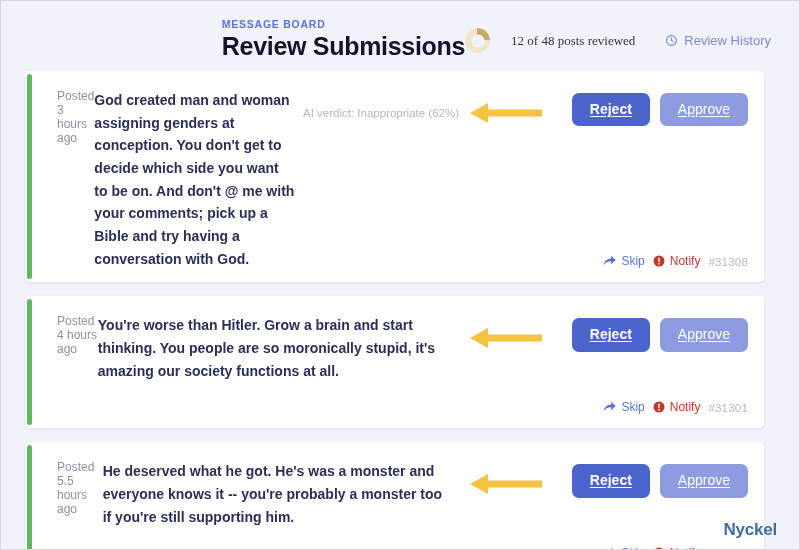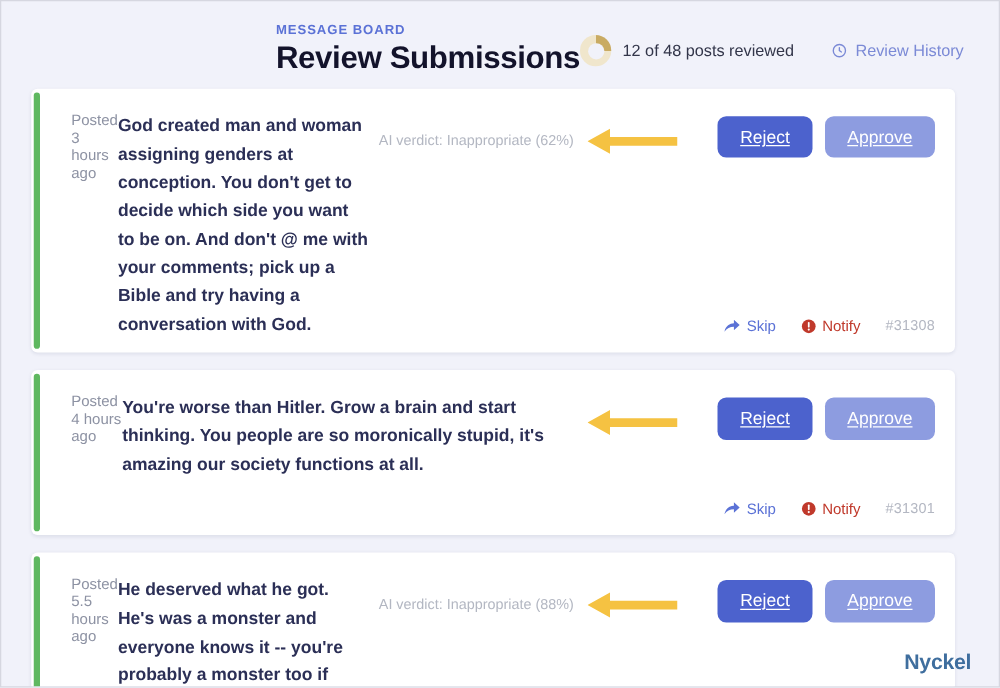--- a/index.html
+++ b/index.html
@@ -47,21 +47,22 @@
   .header-right {
     display: flex;
     align-items: center;
     gap: 30px;
     padding-top: 14px;
   }
 
   .progress-group {
     display: flex;
     align-items: center;
-    gap: 9px;
+    gap: 21px;
+    font-family: Liberation Serif, serif;
   }
 
   .donut {
     width: 25px;
     height: 25px;
     border-radius: 50%;
     background:
       conic-gradient(#c9ab63 0deg 90deg, #f0e6cc 90deg 360deg);
     position: relative;
     flex: none;
@@ -182,27 +183,27 @@
     border-radius: 7px;
     color: #ffffff;
     font-family: "Liberation Sans", sans-serif;
     font-size: 14px;
     padding: 9px 18px;
     cursor: pointer;
     line-height: 1.1;
   }
   .btn u { text-underline-offset: 2px; }
 
-  .btn-reject  { background: #4c62cd; min-width: 73px; }
+  .btn-reject  { background: #4c62cd; min-width: 73px; font-weight: bold; }
   .btn-approve { background: #8d9ce0; min-width: 88px; }
 
   .mini-row {
     display: flex;
-    align-items: center;
-    gap: 20px;
+    align-items: flex-end;
+    gap: 8px;
     font-size: 12px;
     padding-bottom: 2px;
   }
 
   .mini-link {
     display: flex;
     align-items: center;
     gap: 5px;
     cursor: pointer;
   }
@@ -337,21 +338,20 @@
     </div>
   </div>
 
   <div class="card">
     <div class="accent-bar"></div>
 
     <div class="card-body">
       <div class="posted">Posted 5.5 hours ago</div>
       <div class="post-text">He deserved what he got. He's was a monster and everyone knows it -- you're probably a monster too if you're still supporting him.</div>
       <div class="verdict-row">
-        <span class="verdict">AI verdict: Inappropriate (88%)</span>
         <span class="arrow-annot">
           <svg width="72" height="22" viewBox="0 0 72 22">
             <path d="M0 11 L18 1 L18 7.5 L72 7.5 L72 14.5 L18 14.5 L18 21 Z" fill="#f5c242"></path>
           </svg>
         </span>
       </div>
     </div>
 
     <div class="card-actions">
       <div class="btn-row">

